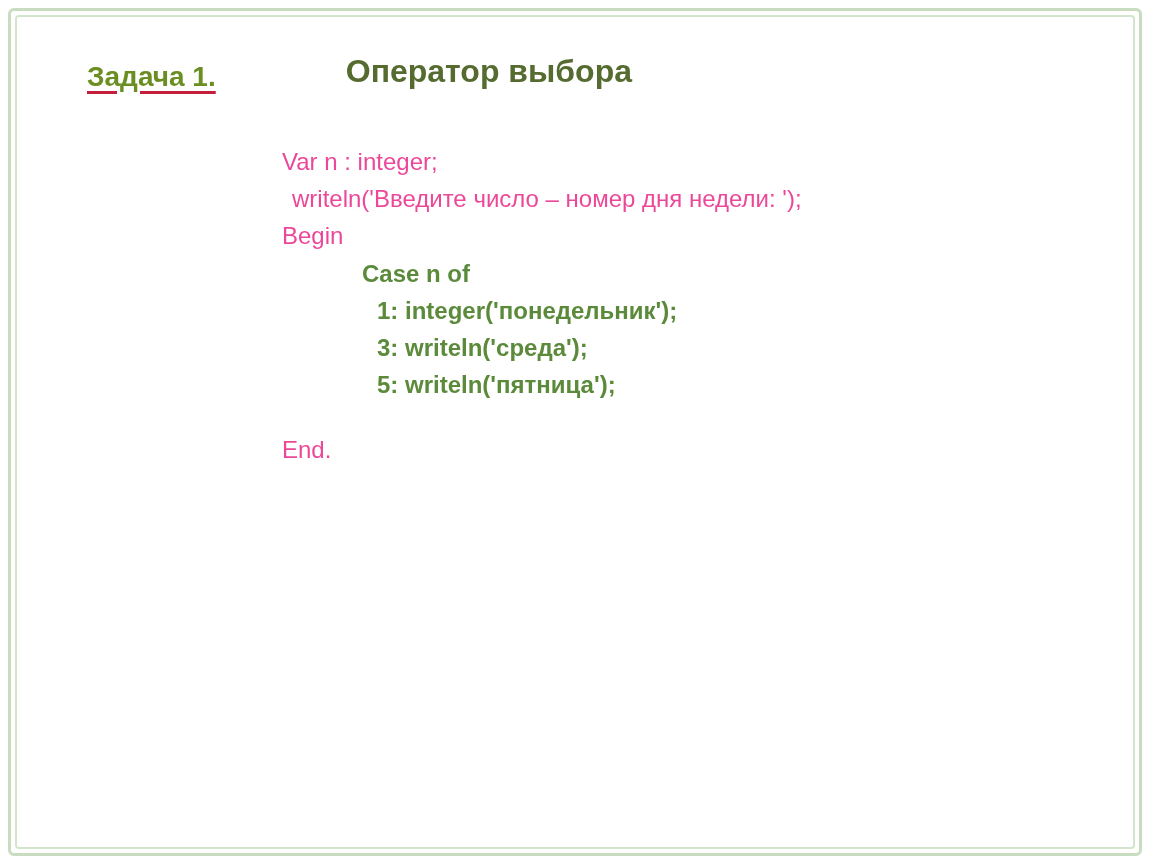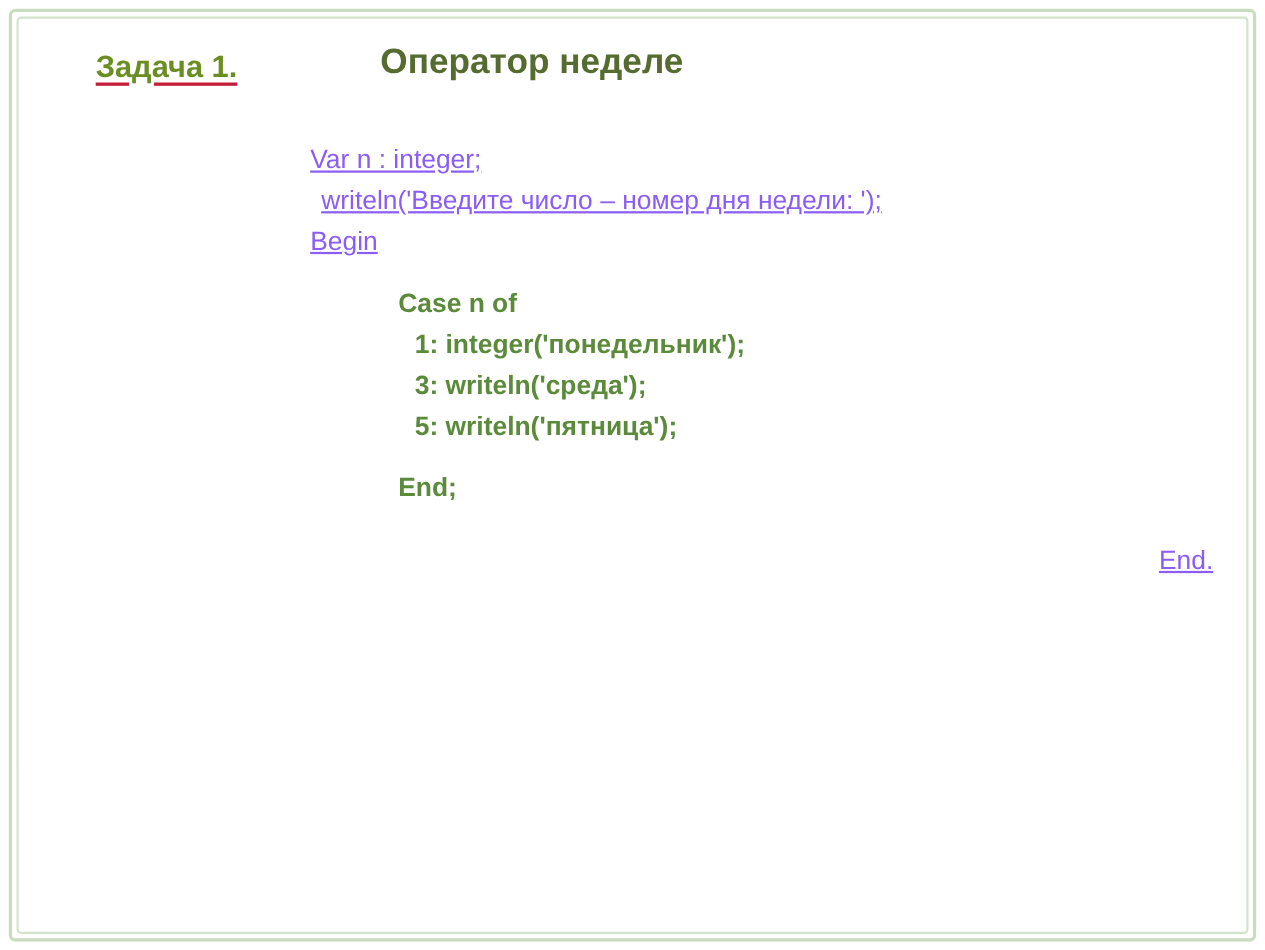--- a/index.html
+++ b/index.html
@@ -20,21 +20,21 @@
       border: 3px solid #c8dcc0;
       border-radius: 6px;
       padding: 4px;
       background: #fff;
     }
     .inner-frame {
       width: 100%;
       height: 100%;
       border: 2px solid #d4e4cc;
       border-radius: 4px;
-      padding: 20px 30px;
+      padding: 36px 30px;
       background: #fff;
       position: relative;
     }
     .header {
       display: flex;
       align-items: flex-start;
       margin-bottom: 50px;
     }
     .task-label {
       color: #6b8e23;
@@ -52,57 +52,53 @@
       font-weight: bold;
       font-size: 32px;
       margin-left: 130px;
     }
     .code-block {
       margin-left: 235px;
       font-size: 24px;
       line-height: 1.55;
     }
     .code-black {
-      color: #8b5cf6;
-      text-decoration: underline;
+      color: #ec4899;
     }
     .code-green {
       color: #5a8a3a;
       font-weight: bold;
     }
     .indent1 {
       margin-left: 10px;
     }
     .indent2 {
       margin-left: 80px;
-      margin-top: 19px;
     }
     .indent3 {
       margin-left: 95px;
     }
     .end-line {
       margin-top: 28px;
-      text-align: right;
     }
   </style>
 </head>
 <body>
 
 <div class="outer-frame">
   <div class="inner-frame">
     <div class="header">
       <div class="task-label">Задача 1.</div>
-      <div class="title">Оператор неделе</div>
+      <div class="title">Оператор выбора</div>
     </div>
 
     <div class="code-block">
       <div class="code-black">Var  n : integer;</div>
       <div class="code-black indent1">writeln('Введите число – номер дня недели: ');</div>
       <div class="code-black">Begin</div>
       <div class="code-green indent2">Case n of</div>
       <div class="code-green indent3">1: integer('понедельник');</div>
       <div class="code-green indent3">3: writeln('среда');</div>
       <div class="code-green indent3">5: writeln('пятница');</div>
-      <div class="code-green indent2">End;</div>
       <div class="code-black end-line">End.</div>
     </div>
   </div>
 </div>
 
 </body></html>

